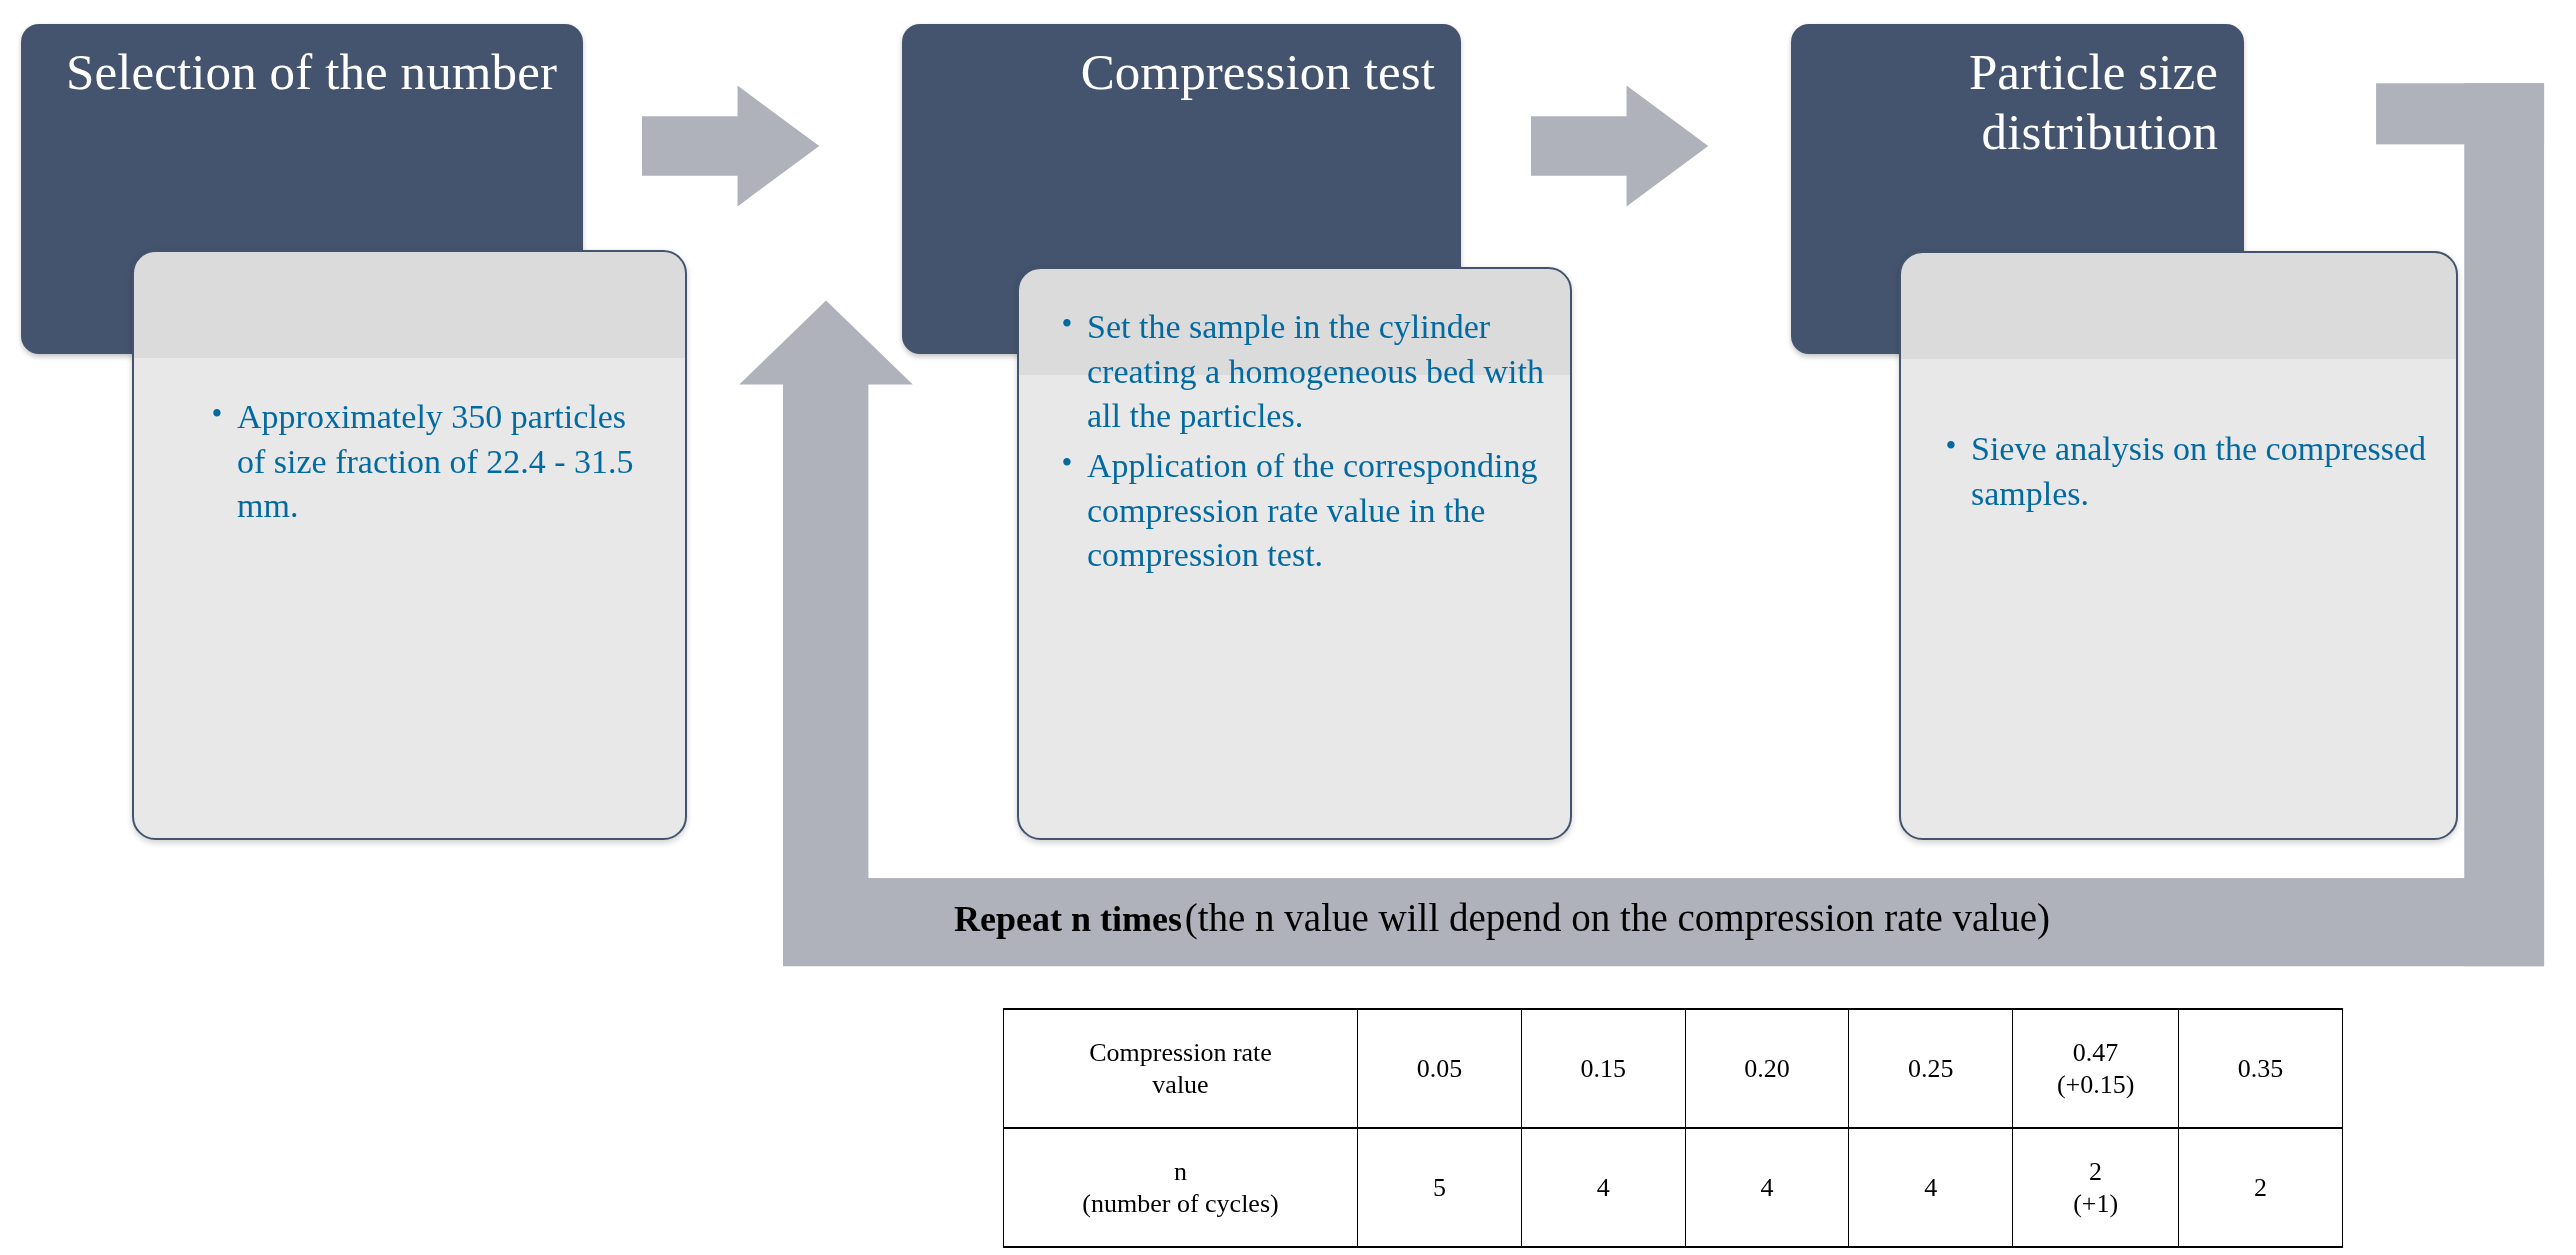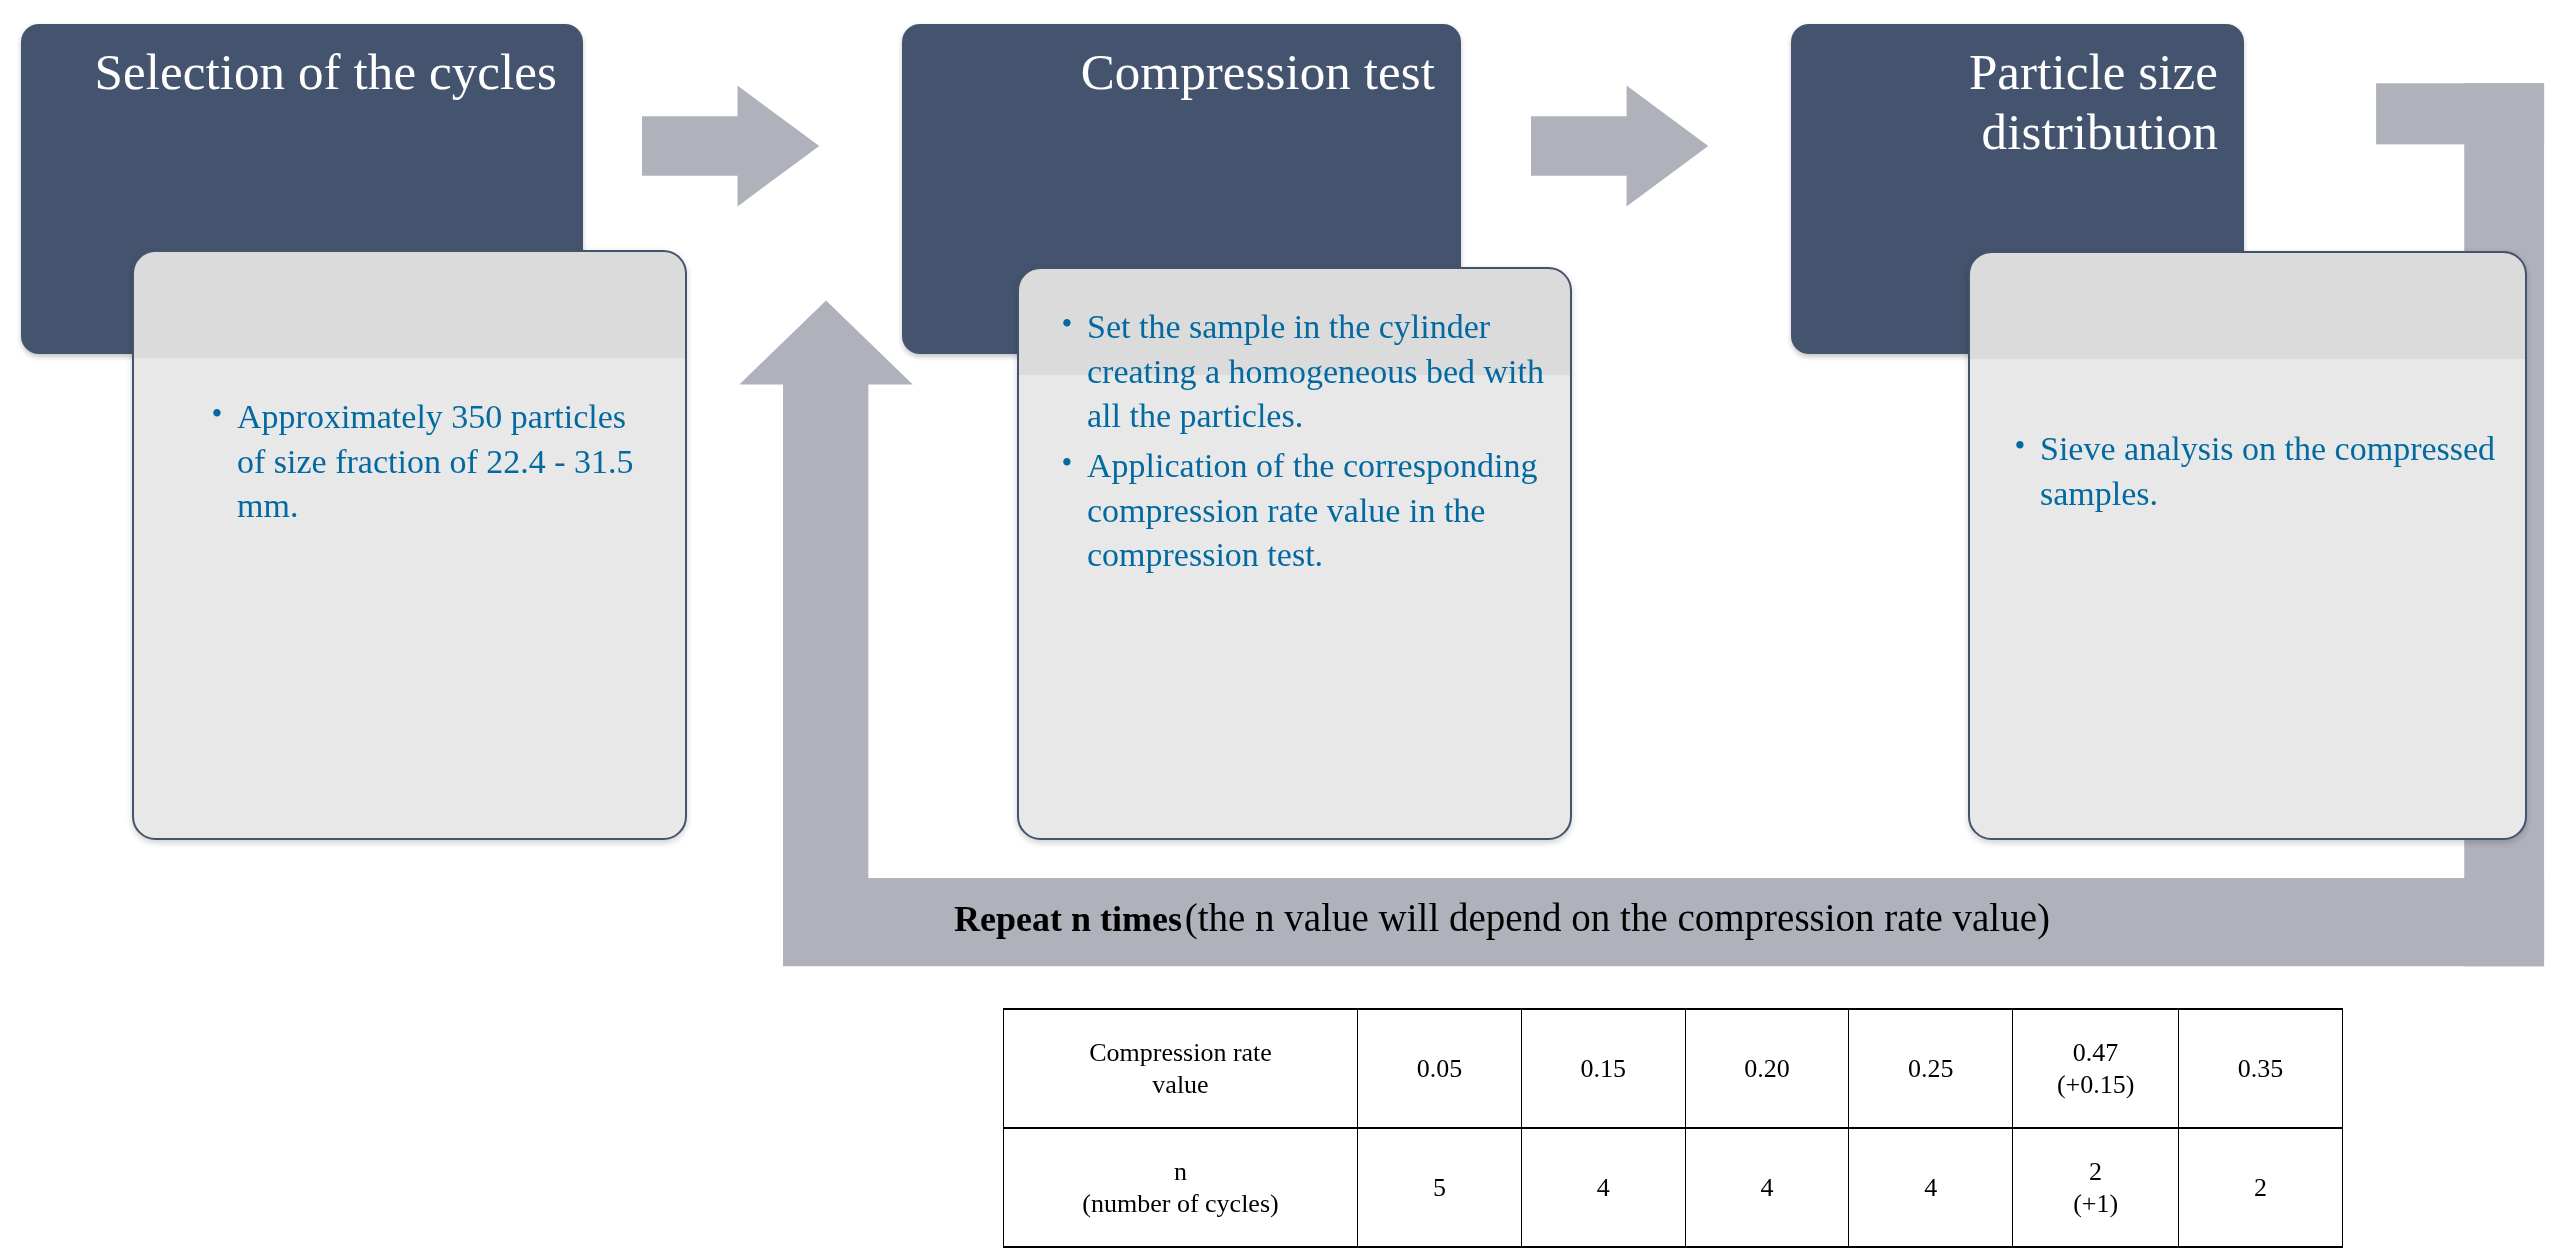--- a/index.html
+++ b/index.html
@@ -74,21 +74,21 @@
   .body-card::before {
     content: "";
     position: absolute;
     left: 0; top: 0; right: 0;
     height: 106px;
     background: rgba(0,0,0,0.055);
     pointer-events: none;
   }
   .b1 { left: 132px;  top: 250px; width: 555px;  height: 590px; padding-left: 32px; }
   .b2 { left: 1017px; top: 267px; width: 555px;  height: 573px; }
-  .b3 { left: 1968px; top: 251px; width: 559px;  height: 589px; }
+  .b3 { left: 1899px; top: 251px; width: 559px;  height: 589px; }
 
   .bullets {
     position: relative;
     list-style: none;
     margin: 0;
     padding: 0;
     z-index: 2;
     color: #0369a1;
     font-size: 34px;
     line-height: 1.31;
@@ -181,21 +181,21 @@
 
   <svg class="chev-svg chev-1" viewBox="0 0 260 190" preserveAspectRatio="none">
     <polygon points="0,52 138,52 138,8 256,95 138,182 138,138 0,138" fill="#afb2bb"></polygon>
   </svg>
 
   <svg class="chev-svg chev-2" viewBox="0 0 260 190" preserveAspectRatio="none">
     <polygon points="0,52 138,52 138,8 256,95 138,182 138,138 0,138" fill="#afb2bb"></polygon>
   </svg>
 
   <div class="hdr hdr-1">
-    <div class="hdr-text">Selection of the cycles</div>
+    <div class="hdr-text">Selection of the number</div>
   </div>
 
   <div class="body-card b1">
     <ul class="bullets">
       <li>Approximately 350 particles of size fraction of 22.4 - 31.5 mm.</li>
     </ul>
   </div>
 
   <div class="hdr hdr-2">
     <div class="hdr-text">Compression test</div>

